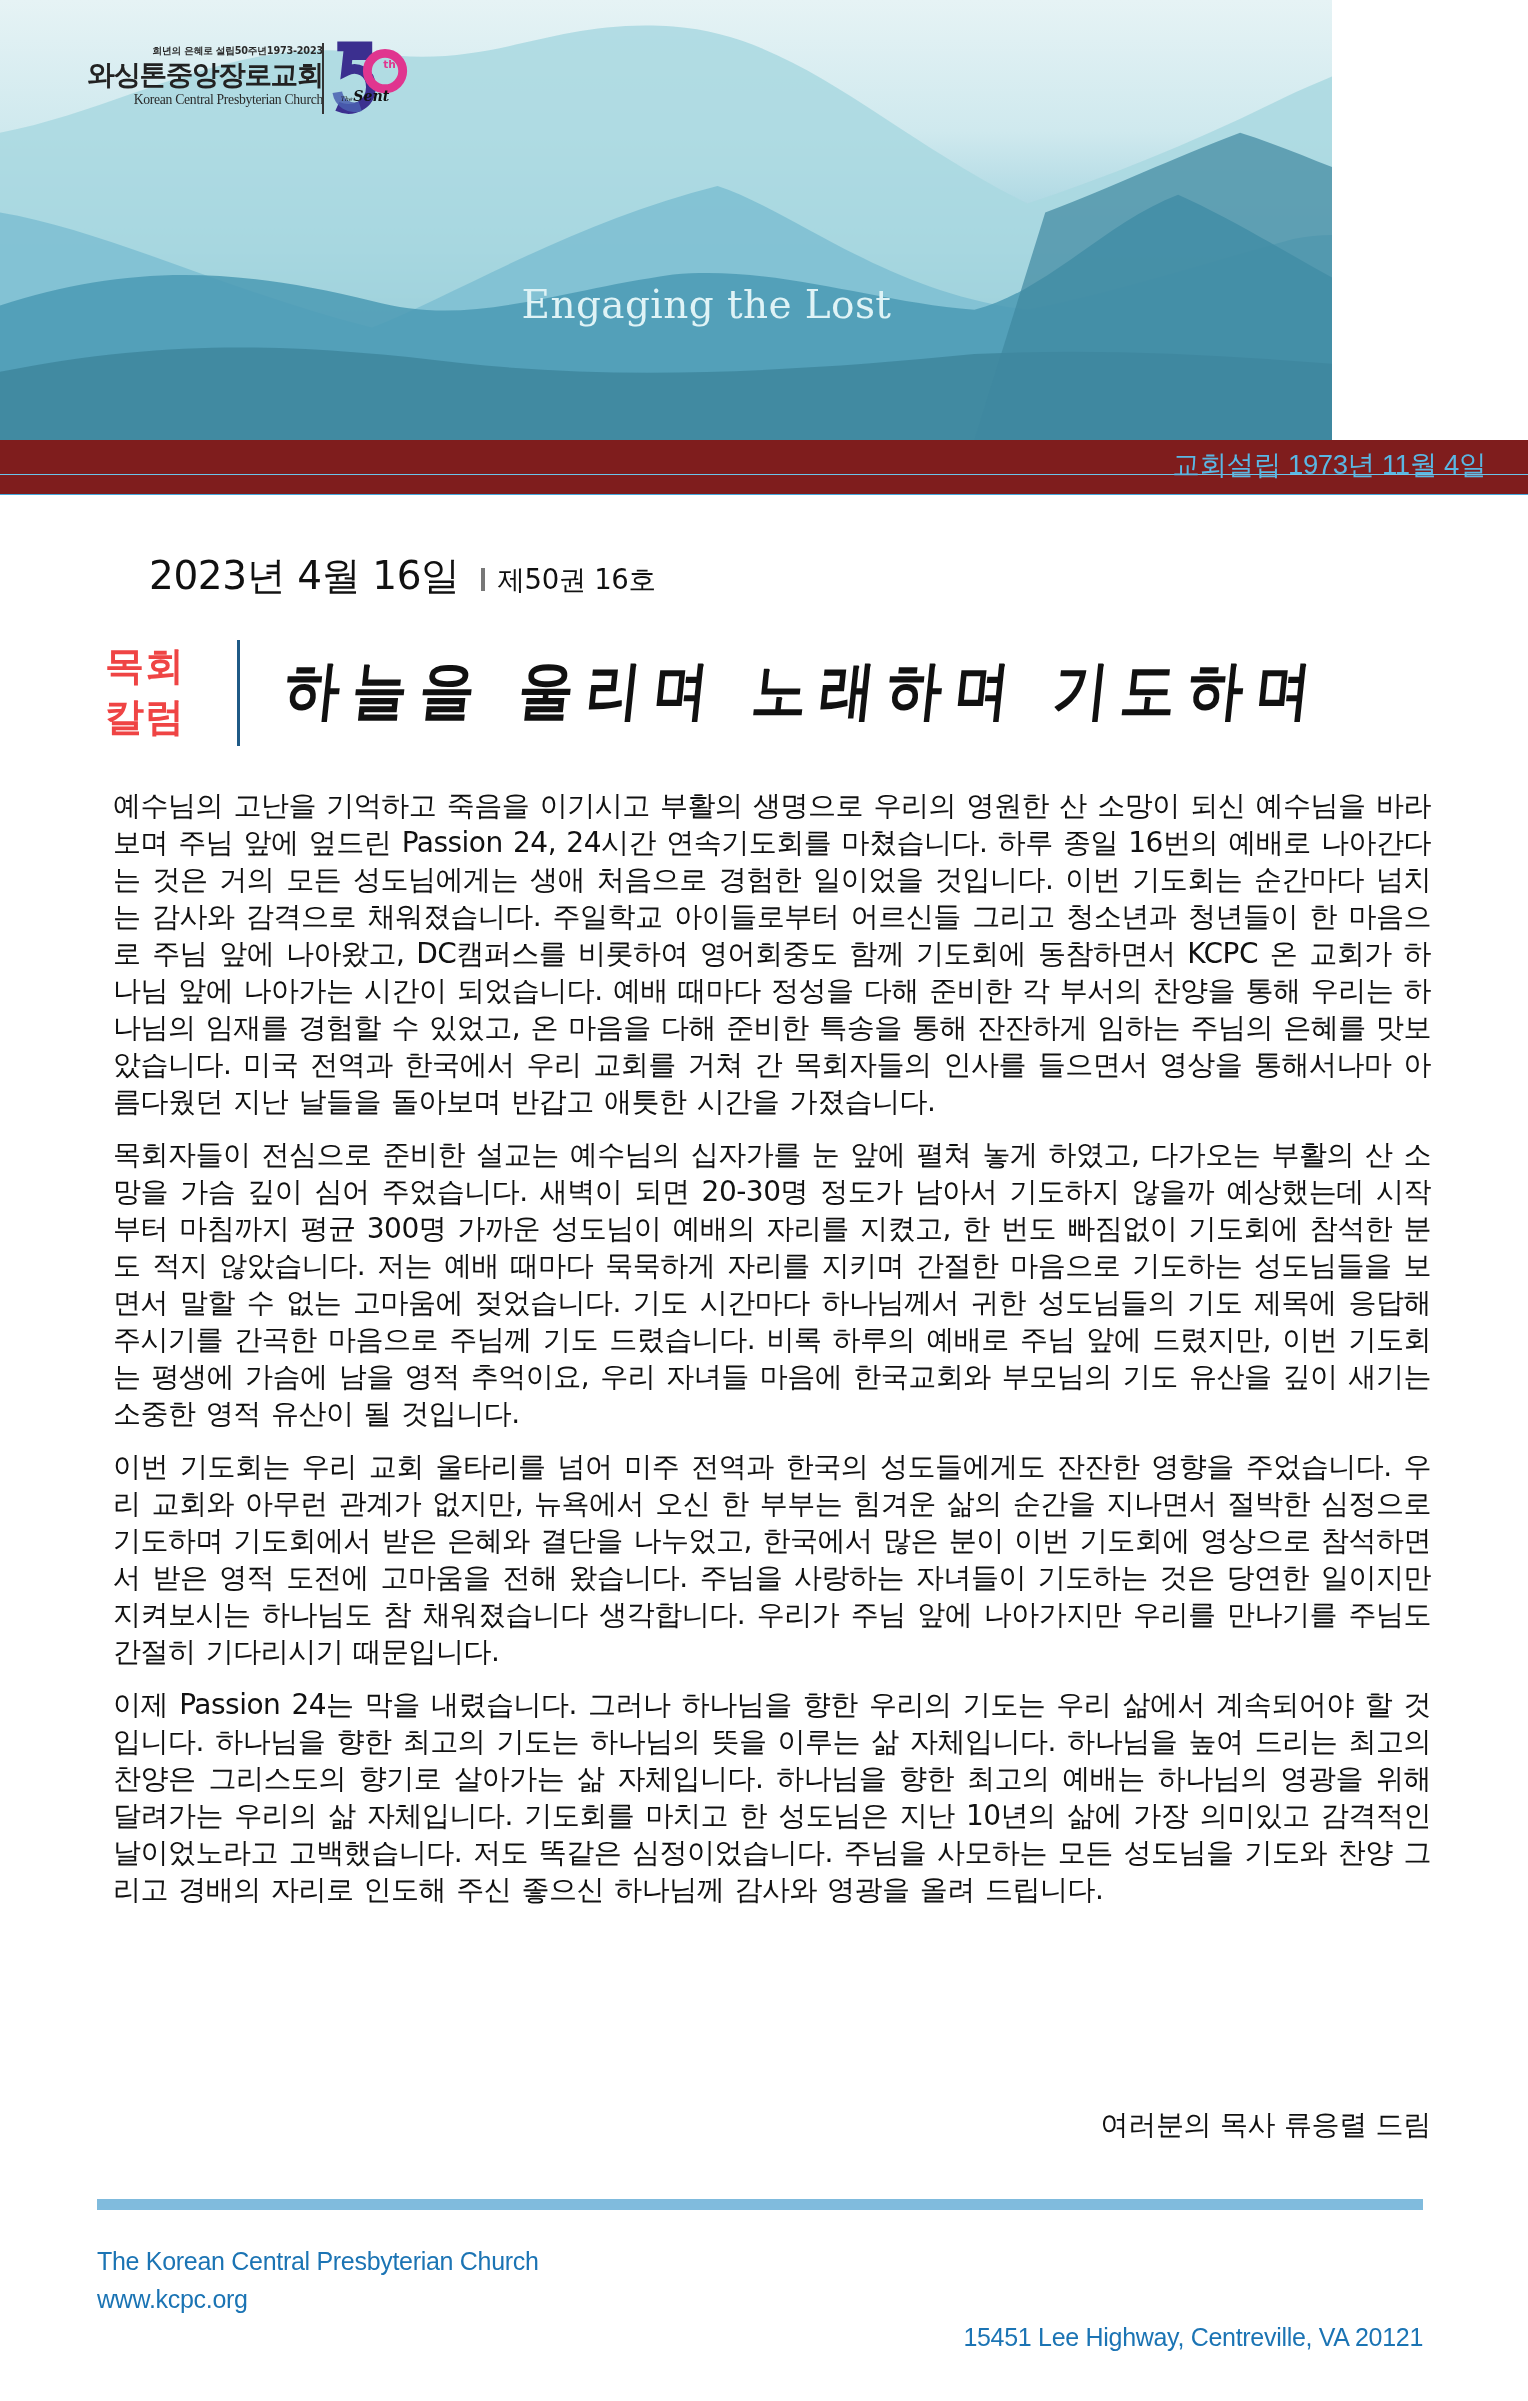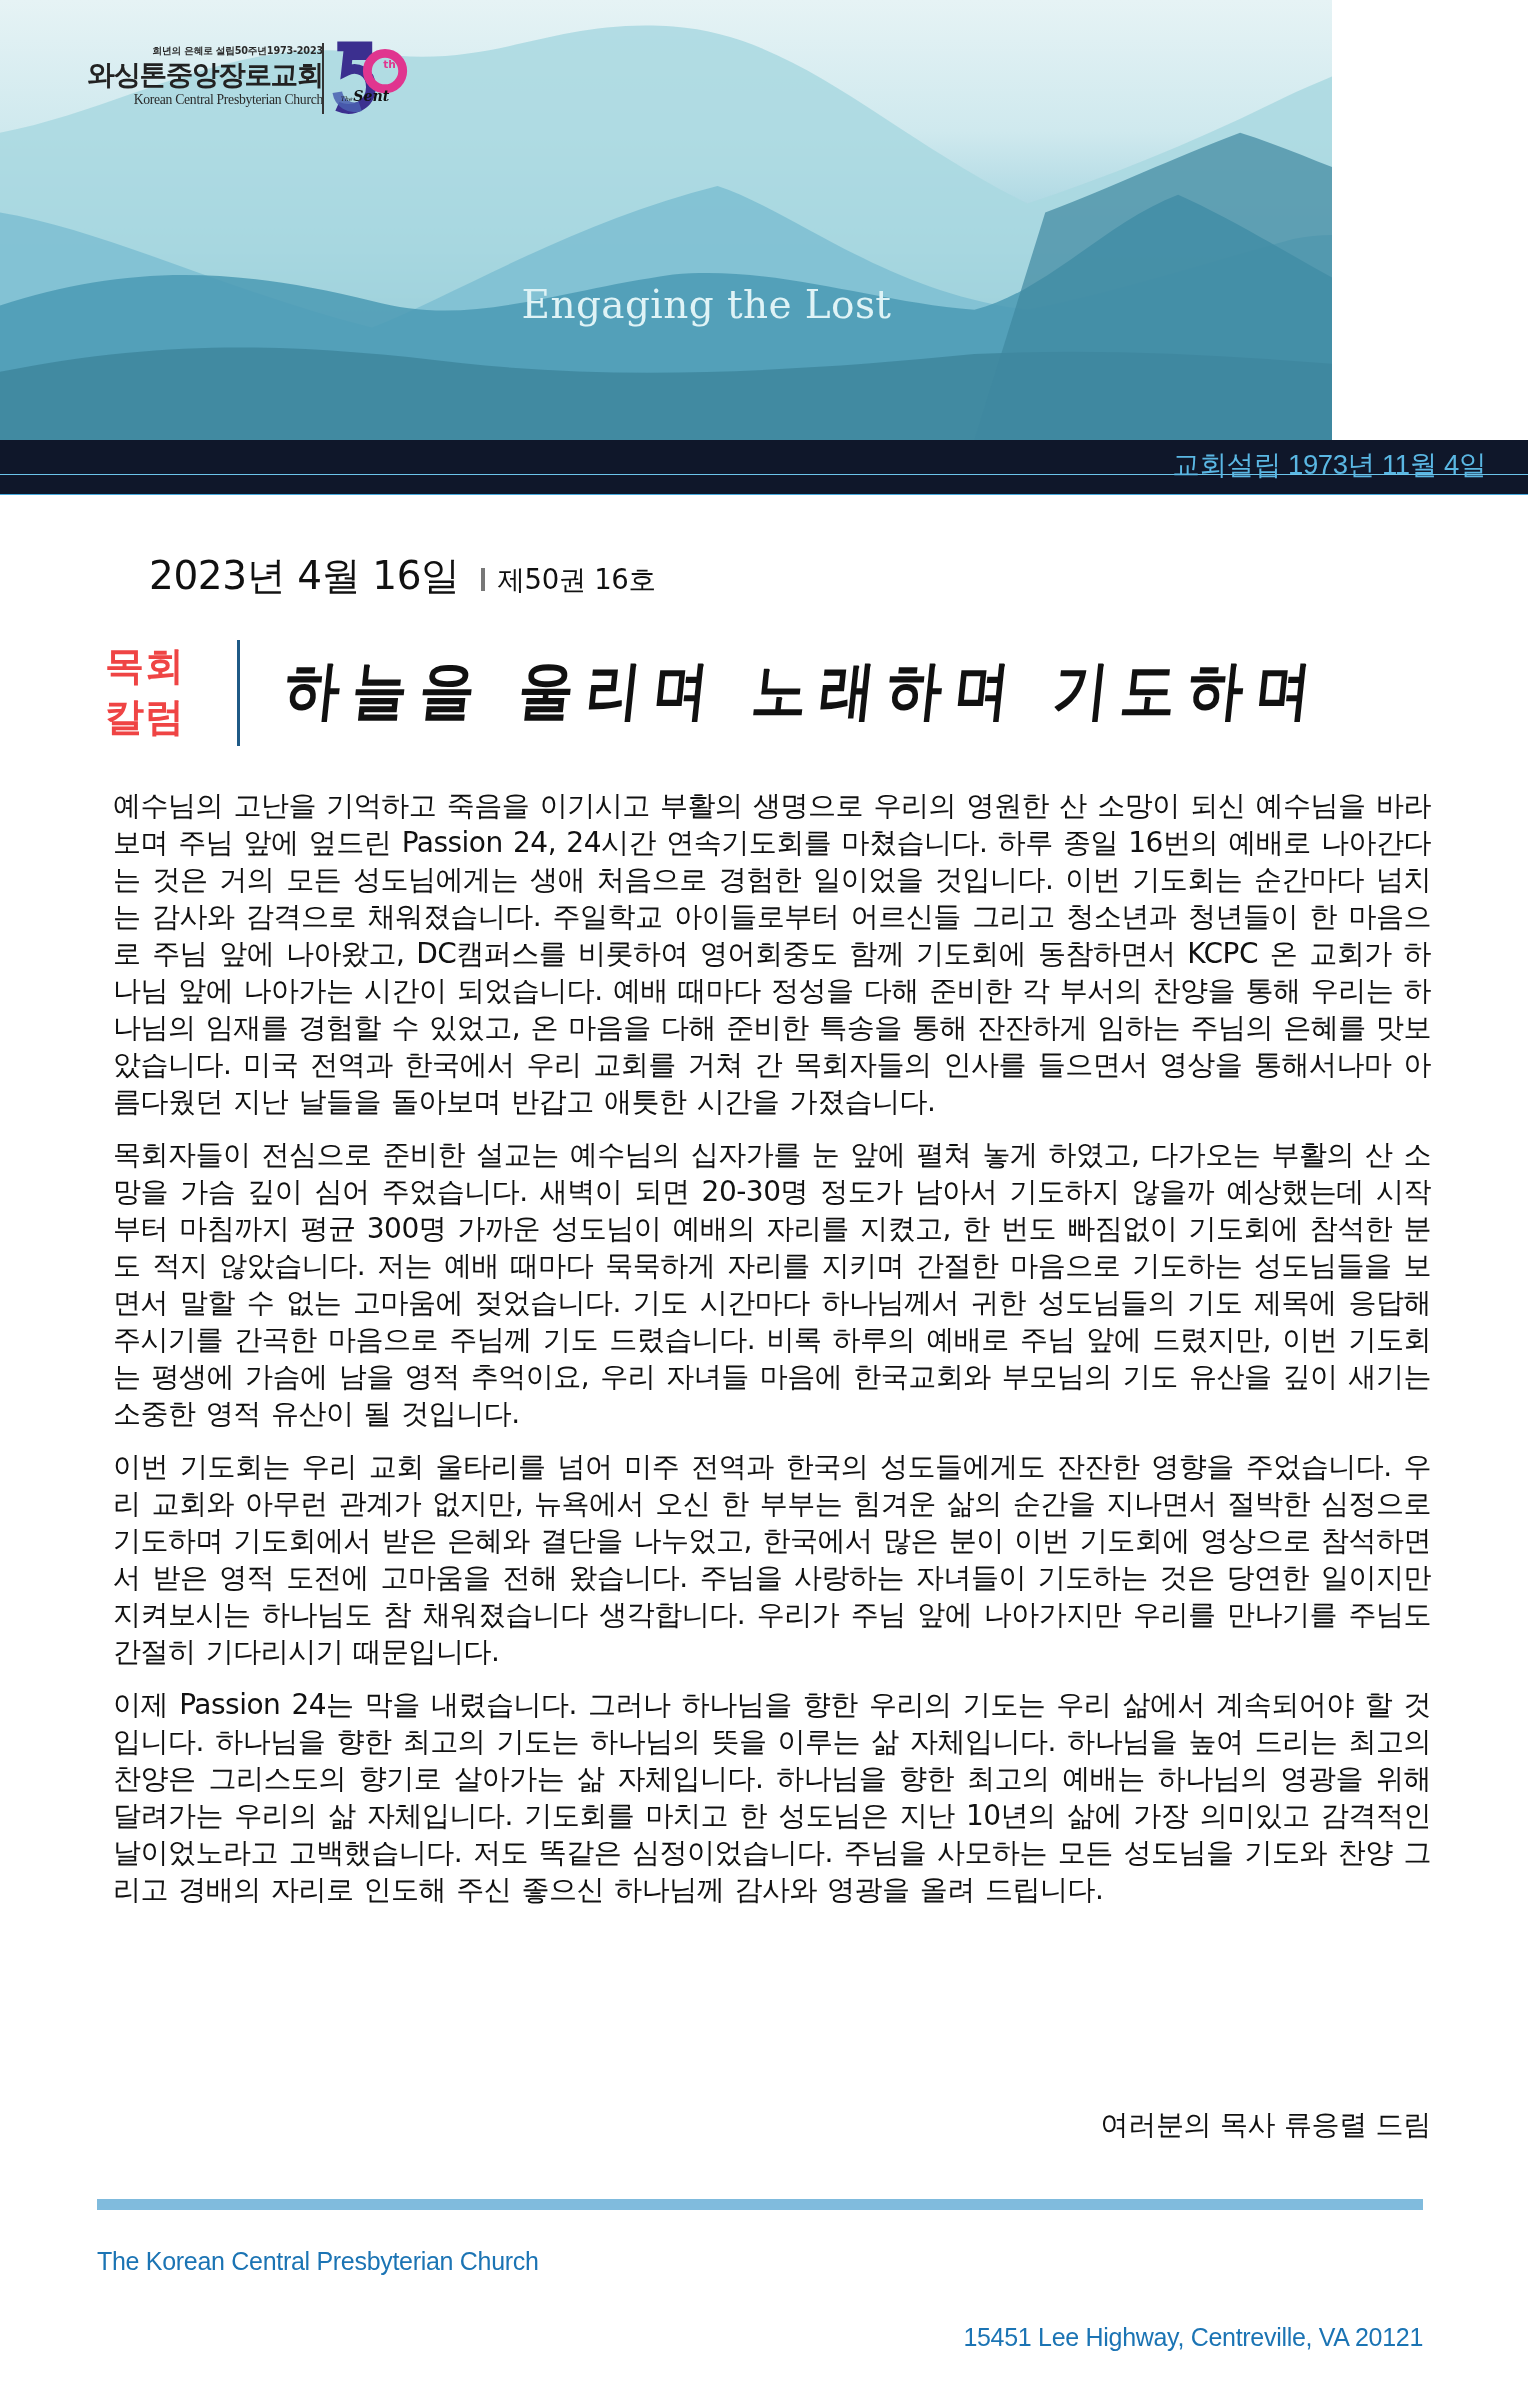--- a/index.html
+++ b/index.html
@@ -16,21 +16,21 @@
     .logo-ko { position: absolute; right: 99px; top: 16px; font-size: 27.5px; font-weight: bold; color: #222; white-space: nowrap; letter-spacing: -1.3px; }
     .logo-en { position: absolute; right: 99px; top: 51px; font-family: Liberation Serif, serif; font-size: 13.7px; color: #2a2a2a; white-space: nowrap; letter-spacing: -0.3px; }
     .logo-rule { position: absolute; left: 272px; top: 1.8px; width: 1.8px; height: 71px; background: #333; }
     .logo-50 { position: absolute; left: 280px; top: 0; width: 80px; height: 76px; }
 
     .banner-title { position: absolute; left: 0; top: 162px; width: 1528px; text-align: center; }
     .banner-title .ko { display: inline-block; font-family: "DejaVu Sans", sans-serif; font-weight: bold; font-size: 78px; letter-spacing: 5.3px; color: #28286a; transform: scaleY(1.25); transform-origin: center; margin-left: -133px; }
     .banner-sub { position: absolute; left: 0; top: 282px; width: 1528px; text-align: center; }
     .banner-sub span { display: inline-block; margin-left: -115px; font-family: "DejaVu Serif", "Liberation Serif", serif; font-size: 39px; color: #dff3f6; letter-spacing: 0.4px; }
 
-    .band { position: absolute; left: 0; top: 440px; width: 1528px; height: 54px; background: #0f172a; border-bottom: 1.8px solid #46a9dc; }
+    .band { position: absolute; left: 0; top: 440px; width: 1528px; height: 54px; background: #7f1d1d; border-bottom: 1.8px solid #46a9dc; }
     .band-line { position: absolute; left: 0; top: 34px; width: 1528px; height: 0.9px; background: #6cc4ea; }
     .band-text { position: absolute; right: 42px; top: 7px; font-family: "Liberation Sans", sans-serif; font-size: 27.5px; color: #5ab7e3; letter-spacing: -0.4px; }
 
     
     .dateline { position: absolute; left: 113px; top: 549px; display: flex; align-items: baseline; white-space: nowrap; margin-left: 36px; }
     .date { font-size: 39px; color: #111; letter-spacing: -0.4px; }
     .date-sep { display: inline-block; width: 4.4px; height: 23px; background: #777; margin: 0 12.4px 0 21px; position: relative; top: 1.8px; }
     .issue { font-size: 27.5px; color: #111; letter-spacing: -0.4px; }
 
     
@@ -105,19 +105,20 @@
   <p>목회자들이 전심으로 준비한 설교는 예수님의 십자가를 눈 앞에 펼쳐 놓게 하였고, 다가오는 부활의 산 소망을 가슴 깊이 심어 주었습니다. 새벽이 되면 20-30명 정도가 남아서 기도하지 않을까 예상했는데 시작부터 마침까지 평균 300명 가까운 성도님이 예배의 자리를 지켰고, 한 번도 빠짐없이 기도회에 참석한 분도 적지 않았습니다. 저는 예배 때마다 묵묵하게 자리를 지키며 간절한 마음으로 기도하는 성도님들을 보면서 말할 수 없는 고마움에 젖었습니다. 기도 시간마다 하나님께서 귀한 성도님들의 기도 제목에 응답해 주시기를 간곡한 마음으로 주님께 기도 드렸습니다. 비록 하루의 예배로 주님 앞에 드렸지만, 이번 기도회는 평생에 가슴에 남을 영적 추억이요, 우리 자녀들 마음에 한국교회와 부모님의 기도 유산을 깊이 새기는 소중한 영적 유산이 될 것입니다.</p>
   <p>이번 기도회는 우리 교회 울타리를 넘어 미주 전역과 한국의 성도들에게도 잔잔한 영향을 주었습니다. 우리 교회와 아무런 관계가 없지만, 뉴욕에서 오신 한 부부는 힘겨운 삶의 순간을 지나면서 절박한 심정으로 기도하며 기도회에서 받은 은혜와 결단을 나누었고, 한국에서 많은 분이 이번 기도회에 영상으로 참석하면서 받은 영적 도전에 고마움을 전해 왔습니다. 주님을 사랑하는 자녀들이 기도하는 것은 당연한 일이지만 지켜보시는 하나님도 참 채워졌습니다 생각합니다. 우리가 주님 앞에 나아가지만 우리를 만나기를 주님도 간절히 기다리시기 때문입니다.</p>
   <p>이제 Passion 24는 막을 내렸습니다. 그러나 하나님을 향한 우리의 기도는 우리 삶에서 계속되어야 할 것입니다. 하나님을 향한 최고의 기도는 하나님의 뜻을 이루는 삶 자체입니다. 하나님을 높여 드리는 최고의 찬양은 그리스도의 향기로 살아가는 삶 자체입니다. 하나님을 향한 최고의 예배는 하나님의 영광을 위해 달려가는 우리의 삶 자체입니다. 기도회를 마치고 한 성도님은 지난 10년의 삶에 가장 의미있고 감격적인 날이었노라고 고백했습니다. 저도 똑같은 심정이었습니다. 주님을 사모하는 모든 성도님을 기도와 찬양 그리고 경배의 자리로 인도해 주신 좋으신 하나님께 감사와 영광을 올려 드립니다.</p>
 </div>
 <div class="signature">여러분의 목사 류응렬 드림</div>
 
 <div class="footer-bar"></div>
 <div class="footer">
   <div class="left">
     <span>The Korean Central Presbyterian Church</span>
+    <span>www.kcpc.org</span>
   </div>
   <div class="right">
     <span>15451 Lee Highway, Centreville, VA 20121</span>
     
   </div>
 </div>
 
 
 </body></html>

